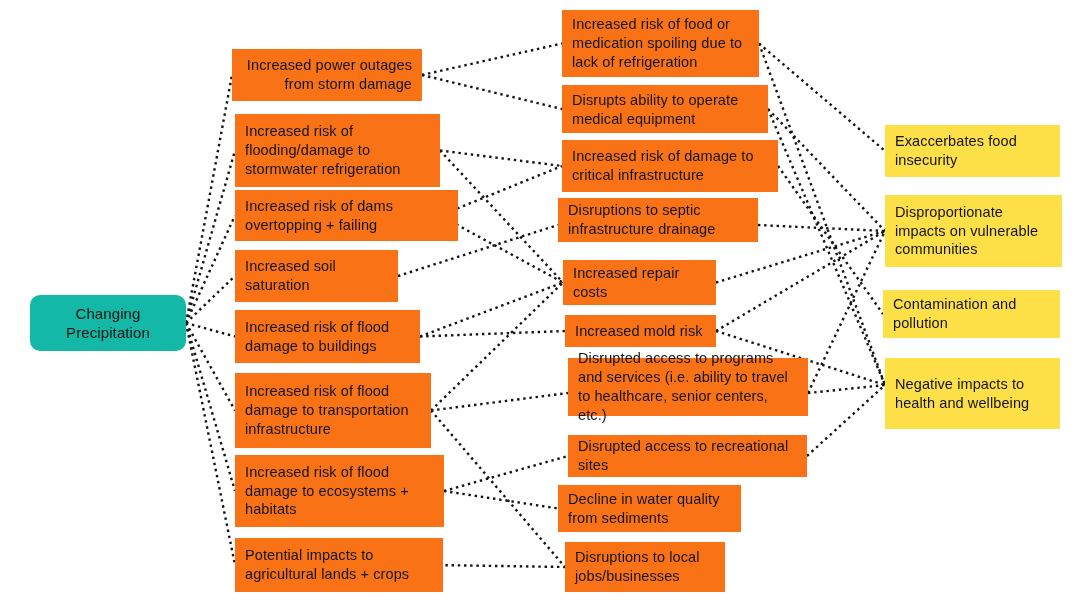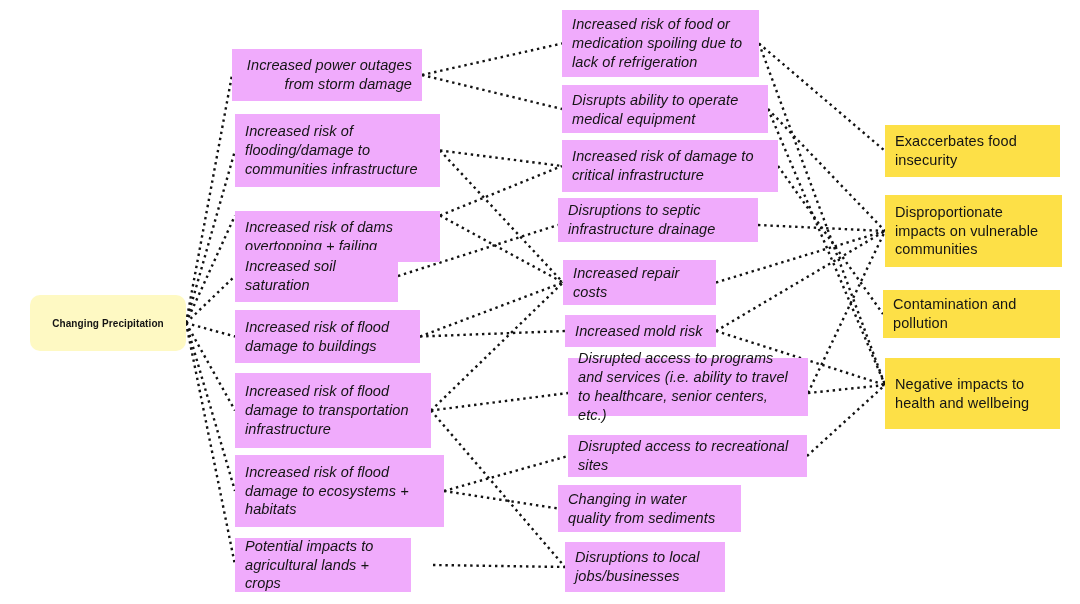--- a/index.html
+++ b/index.html
@@ -16,28 +16,28 @@
     box-sizing:border-box;
     display:flex;
     align-items:center;
     padding:4px 10px;
     font-size:14.5px;
     line-height:1.3;
     color:#141414;
     letter-spacing:0.1px;
   }
   .col-root {
-    background:#fef9c3;
+    background:#14b8a6;
     border-radius:10px;
-    font-weight:bold;
-    font-size:10px;
+    font-weight:normal;
+    font-size:15px;
     justify-content:center;
     text-align:center;
   }
-  .col-impact  { background:#f0abfc;font-style:italic; }
+  .col-impact  { background:#f97316; }
   .col-outcome { background:#fde047; }
 </style>
 </head>
 <body>
 
 <div id="stage">
   <svg id="edges" xmlns="http://www.w3.org/2000/svg" width="1080" height="604" viewBox="0 0 1080 604">
       <line x1="186" y1="323" x2="232" y2="75" stroke="#121212" stroke-width="2.4" stroke-dasharray="2.4 3.8"></line>
       <line x1="186" y1="323" x2="235" y2="150.5" stroke="#121212" stroke-width="2.4" stroke-dasharray="2.4 3.8"></line>
       <line x1="186" y1="323" x2="235" y2="215.5" stroke="#121212" stroke-width="2.4" stroke-dasharray="2.4 3.8"></line>
@@ -75,38 +75,38 @@
       <line x1="807" y1="456" x2="885" y2="385" stroke="#121212" stroke-width="2.4" stroke-dasharray="2.4 3.8"></line>
     </svg>
 
 <div class="node col-root" style="left: 30px; top: 295px; width: 156px; height: 56px;">
       <span>Changing Precipitation</span>
     </div>
     <div class="node col-impact" style="left: 232px; top: 49px; width: 190px; height: 52px; text-align: right;">
       <span>Increased power outages from storm damage</span>
     </div>
     <div class="node col-impact" style="left: 235px; top: 114px; width: 205px; height: 73px;">
-      <span>Increased risk of flooding/damage to communities infrastructure</span>
+      <span>Increased risk of flooding/damage to stormwater refrigeration</span>
     </div>
-    <div class="node col-impact" style="left: 235px; top: 190px; width: 205px; height: 51px; margin-top: 21px;">
+    <div class="node col-impact" style="left: 235px; top: 190px; width: 223px; height: 51px;">
       <span>Increased risk of dams overtopping + failing</span>
     </div>
     <div class="node col-impact" style="left: 235px; top: 250px; width: 163px; height: 52px;">
       <span>Increased soil saturation</span>
     </div>
     <div class="node col-impact" style="left: 235px; top: 310px; width: 185px; height: 53px;">
       <span>Increased risk of flood damage to buildings</span>
     </div>
     <div class="node col-impact" style="left: 235px; top: 373px; width: 196px; height: 75px;">
       <span>Increased risk of flood damage to transportation infrastructure</span>
     </div>
     <div class="node col-impact" style="left: 235px; top: 455px; width: 209px; height: 72px;">
       <span>Increased risk of flood damage to ecosystems + habitats</span>
     </div>
-    <div class="node col-impact" style="left: 235px; top: 538px; width: 176px; height: 54px;">
+    <div class="node col-impact" style="left: 235px; top: 538px; width: 208px; height: 54px;">
       <span>Potential impacts to agricultural lands + crops</span>
     </div>
     <div class="node col-impact" style="left: 562px; top: 10px; width: 197px; height: 67px;">
       <span>Increased risk of food or medication spoiling due to lack of refrigeration</span>
     </div>
     <div class="node col-impact" style="left: 562px; top: 85px; width: 206px; height: 48px; align-items: flex-end;">
       <span>Disrupts ability to operate medical equipment</span>
     </div>
     <div class="node col-impact" style="left: 562px; top: 140px; width: 216px; height: 52px;">
       <span>Increased risk of damage to critical infrastructure</span>
@@ -120,21 +120,21 @@
     <div class="node col-impact" style="left: 565px; top: 315px; width: 151px; height: 32px;">
       <span>Increased mold risk</span>
     </div>
     <div class="node col-impact" style="left: 568px; top: 358px; width: 240px; height: 58px;">
       <span>Disrupted access to programs and services (i.e. ability to travel to healthcare, senior centers, etc.)</span>
     </div>
     <div class="node col-impact" style="left: 568px; top: 435px; width: 239px; height: 42px;">
       <span>Disrupted access to recreational sites</span>
     </div>
     <div class="node col-impact" style="left: 558px; top: 485px; width: 183px; height: 47px;">
-      <span>Changing in water quality from sediments</span>
+      <span>Decline in water quality from sediments</span>
     </div>
     <div class="node col-impact" style="left: 565px; top: 542px; width: 160px; height: 50px;">
       <span>Disruptions to local jobs/businesses</span>
     </div>
     <div class="node col-outcome" style="left: 885px; top: 125px; width: 175px; height: 52px;">
       <span>Exaccerbates food insecurity</span>
     </div>
     <div class="node col-outcome" style="left: 885px; top: 195px; width: 177px; height: 72px;">
       <span>Disproportionate impacts on vulnerable communities</span>
     </div>

